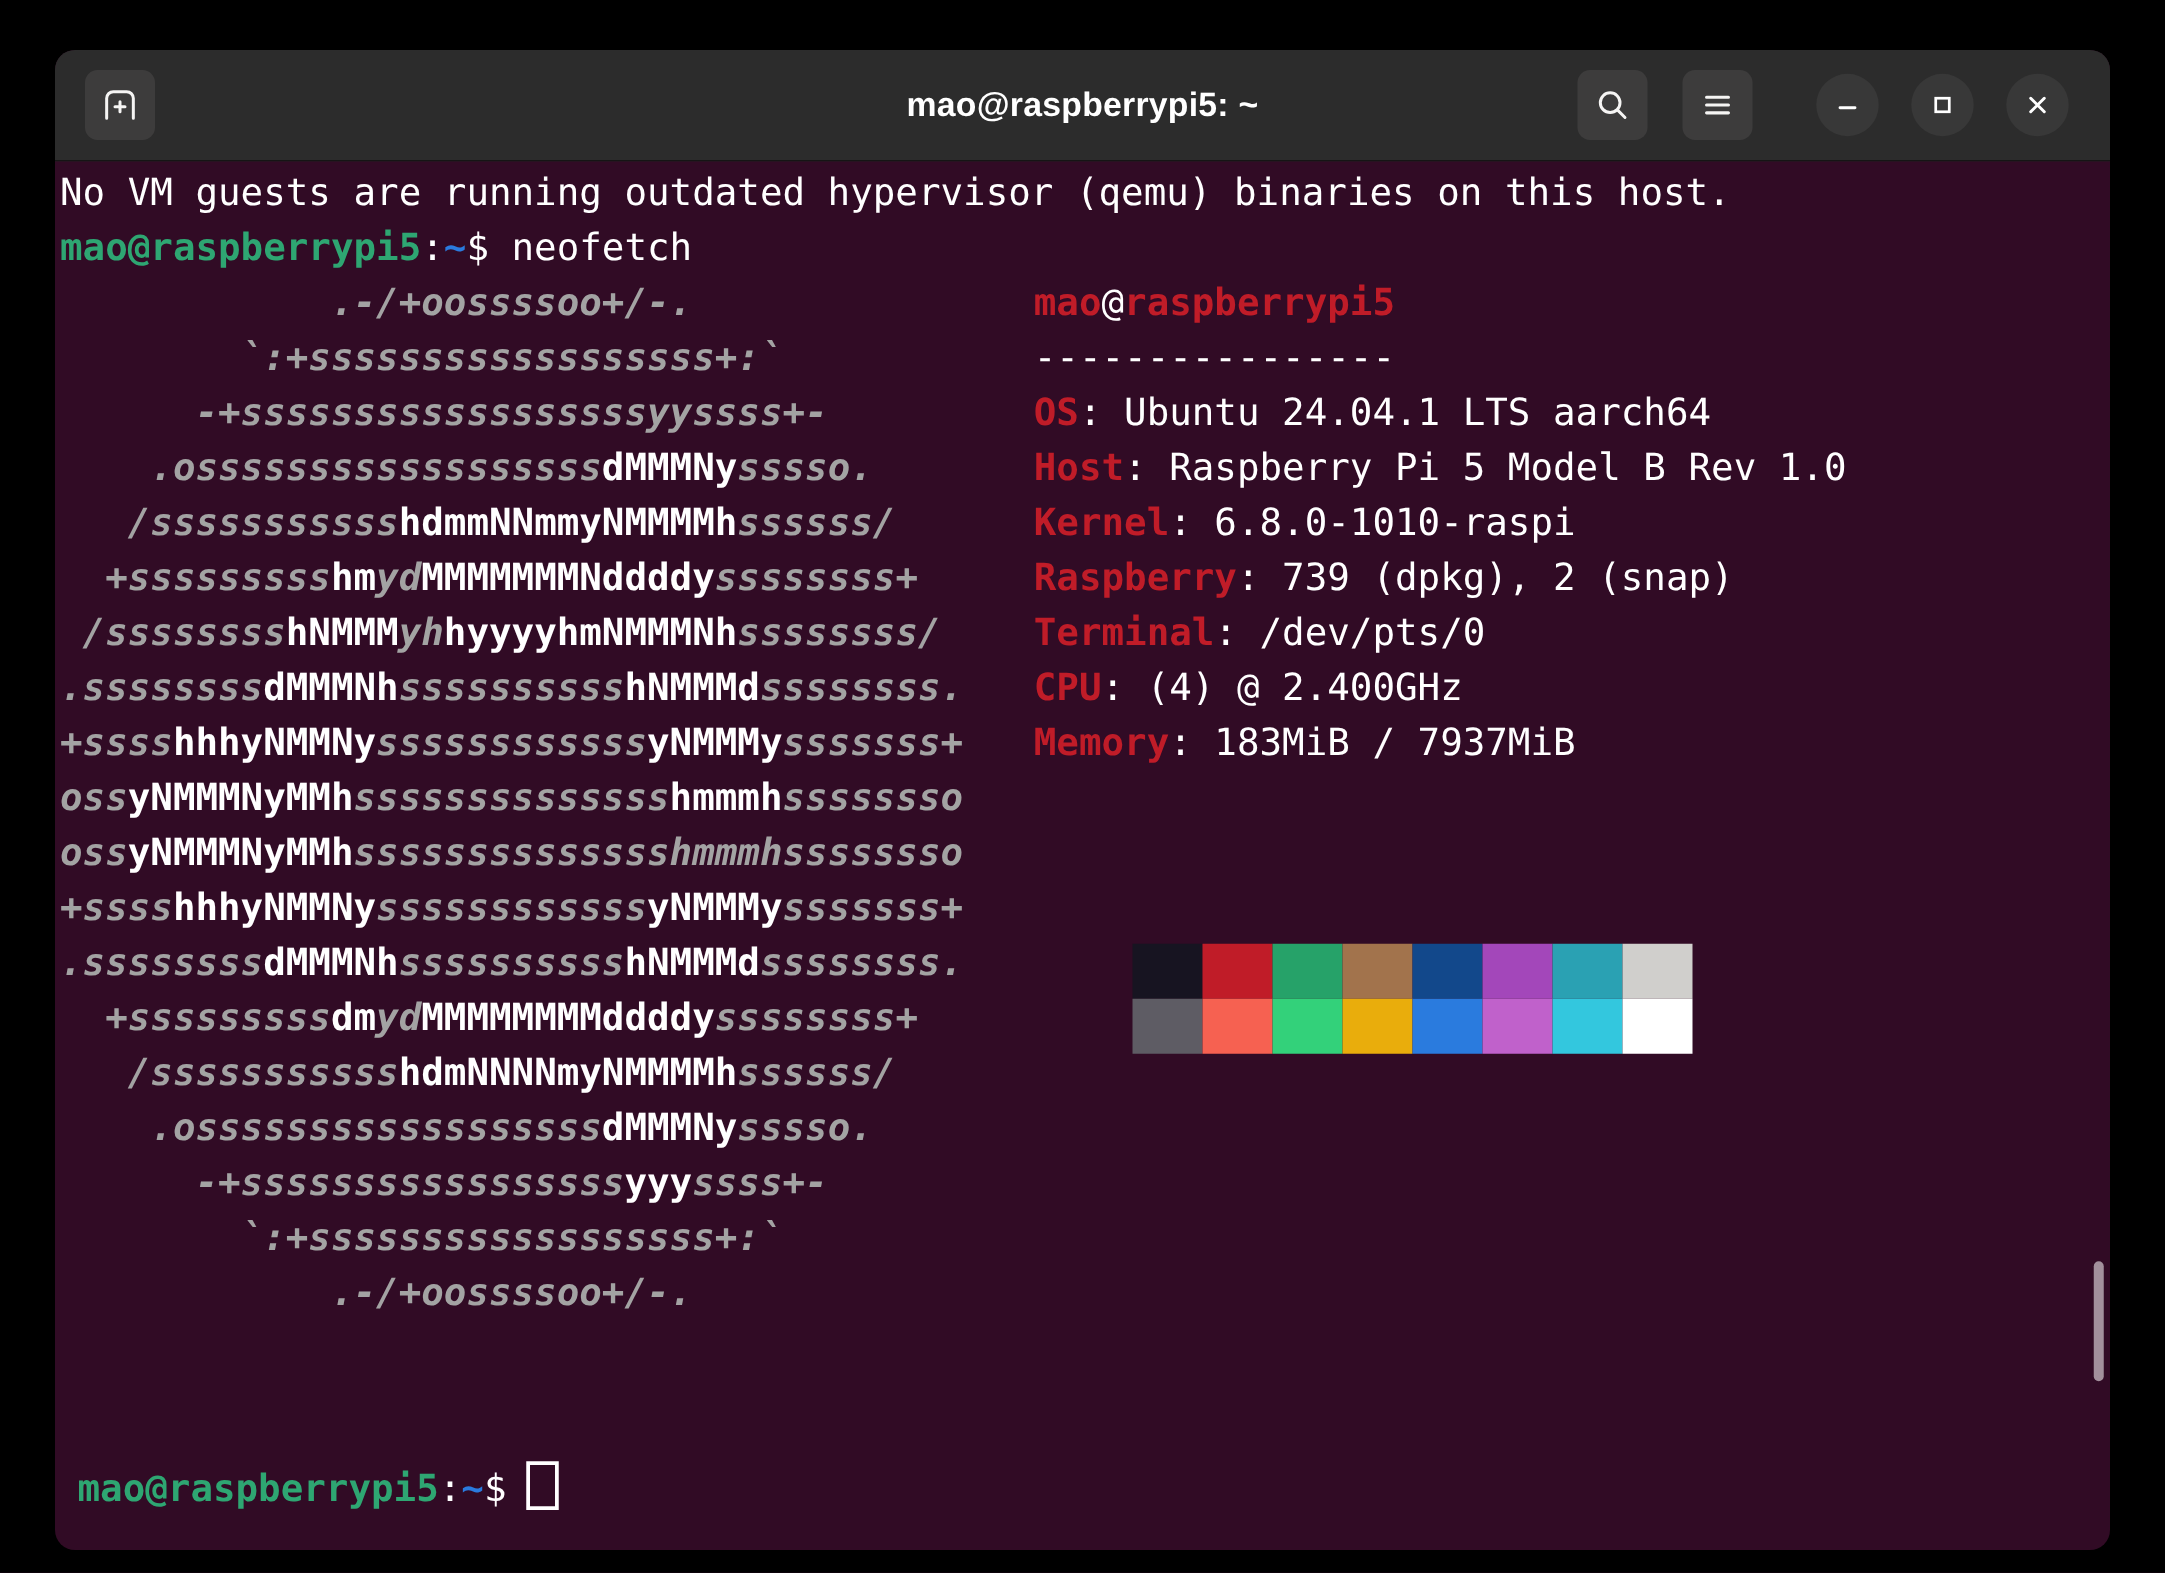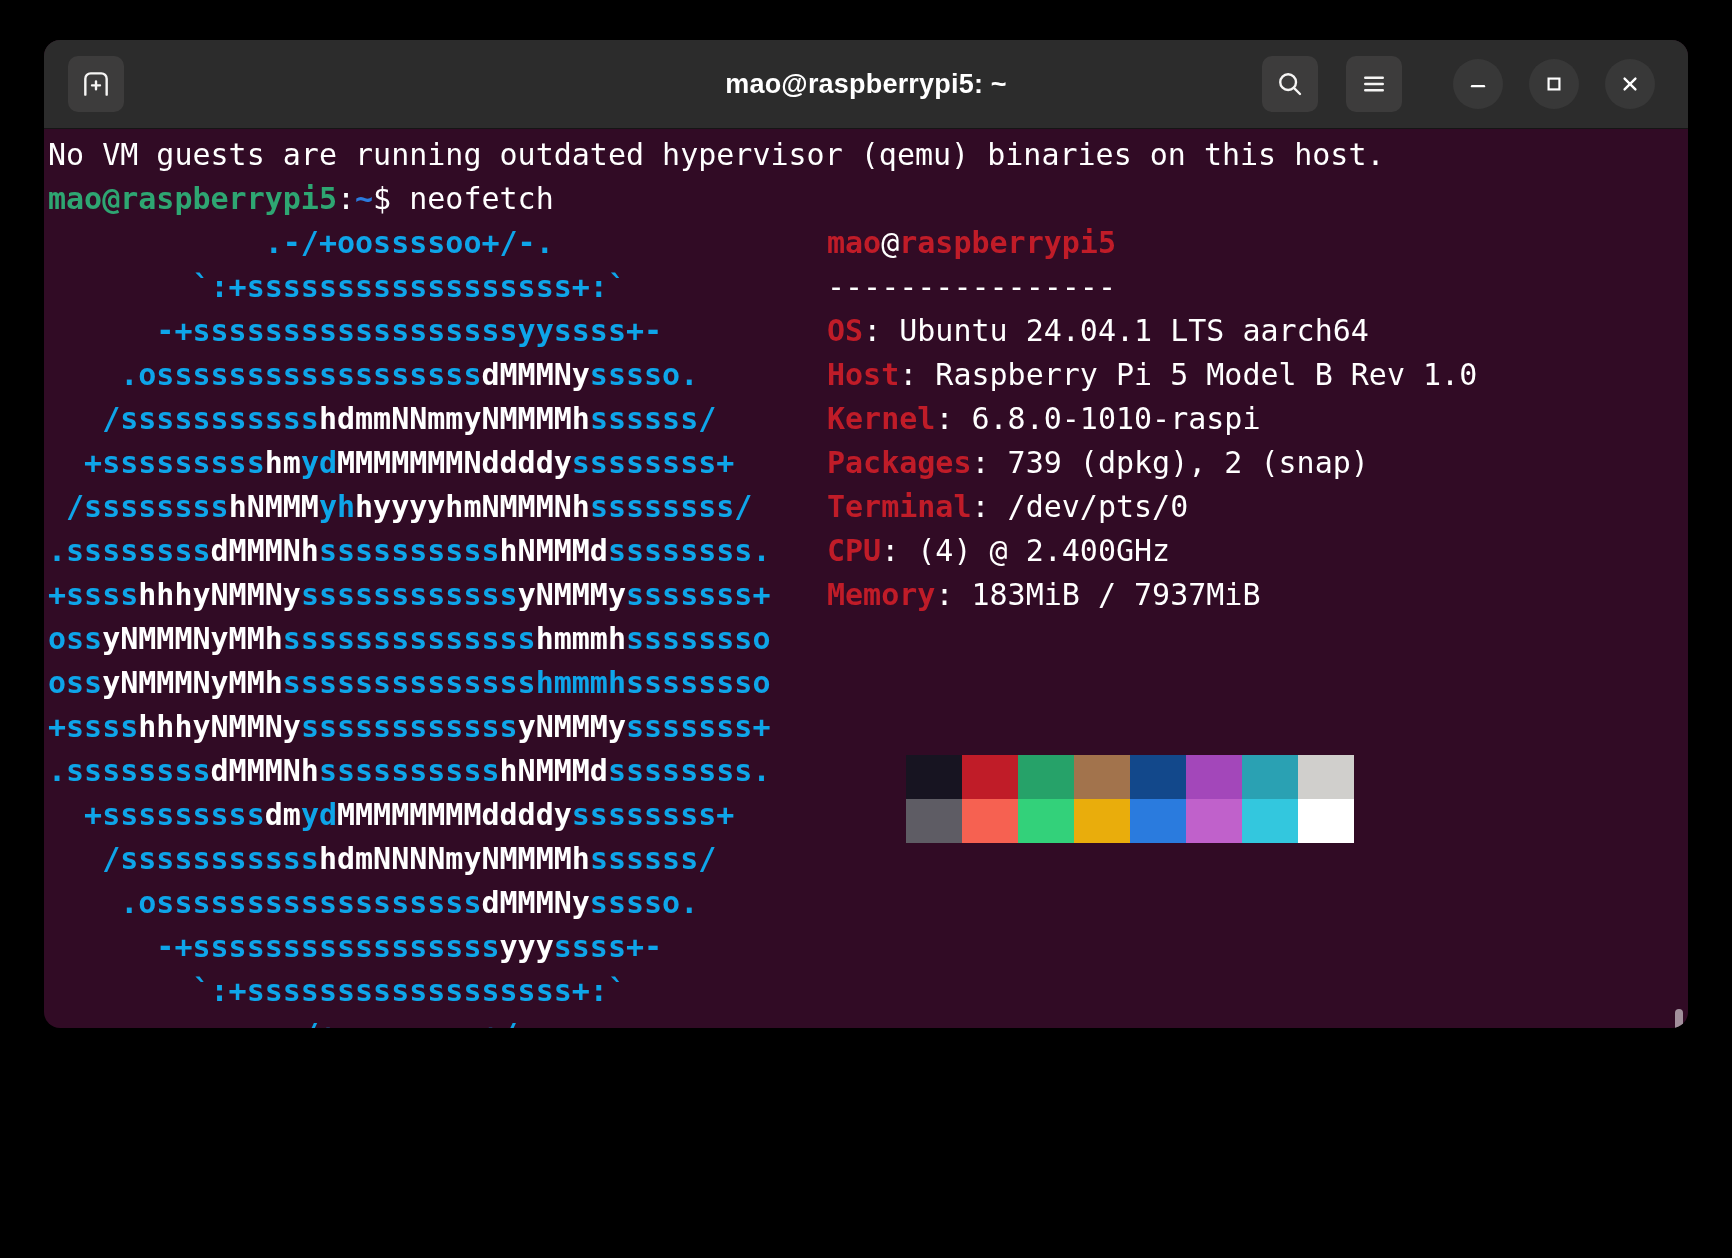--- a/index.html
+++ b/index.html
@@ -1,18 +1,18 @@
 <!DOCTYPE html>
 <html><head>
 <meta charset="utf-8">
 <style>
   html,body{margin:0;padding:0;background:#000;}
   body{position:relative;width:1732px;height:1258px;overflow:hidden;}
 
-  .window{position:absolute;left:44px;top:40px;width:1644px;height:988px;
+  .window{position:absolute;left:44px;top:40px;width:1644px;height:1200px;
     border-radius:16px;overflow:hidden;background:#310b25;}
 
   
   .headerbar{position:relative;height:88px;background:#2c2c2c;border-bottom:1px solid #151515;}
   .title{position:absolute;left:0;right:0;top:0;height:88px;display:flex;align-items:center;justify-content:center;
     color:#ffffff;font:700 27px "Liberation Sans",sans-serif;letter-spacing:.2px;}
   .hbtn{position:absolute;top:16px;width:56px;height:56px;border-radius:10px;background:#3d3c3c;
     display:flex;align-items:center;justify-content:center;cursor:pointer;}
   .hbtn.circle{top:19px;width:50px;height:50px;border-radius:50%;background:#383838;}
   .hbtn svg{display:block;}
@@ -21,21 +21,21 @@
   #btn-menu{left:1302px;}
   #btn-min{left:1409px;}
   #btn-max{left:1485px;}
   #btn-close{left:1561px;}
 
   
   .term{position:absolute;left:0;top:89px;right:0;bottom:0;
     font:400 30px/44px "DejaVu Sans Mono",monospace;color:#ffffff;}
   .stream{position:absolute;left:4px;top:4px;}
   .tline,.aline,.iline{white-space:pre;height:44px;}
-  .r{color:#0ea5e9;font-weight:700;}
+  .r{color:#a3a3a3;font-weight:700;font-style:italic;}
   .w{color:#ffffff;font-weight:700;}
   .green{color:#2ea672;font-weight:700;}
   .blue{color:#2a7bde;font-weight:700;}
   .label{color:#c01c28;font-weight:700;margin-top:48px;}
 
   .info{position:absolute;left:783px;top:92px;}
   .palette{position:absolute;left:862px;top:626px;}
   .pal-row{display:flex;height:44px;}
   .swatch{width:56px;height:44px;}
 
@@ -126,21 +126,21 @@
         </div>
     </div>
 
     <div class="info">
       <div class="iline"><span class="label">mao</span><span>@</span><span class="label">raspberrypi5</span></div>
       <div class="iline">----------------</div>
       <div>
           <div class="iline"><span class="label">OS</span><span>: Ubuntu 24.04.1 LTS aarch64</span></div>
           <div class="iline"><span class="label">Host</span><span>: Raspberry Pi 5 Model B Rev 1.0</span></div>
           <div class="iline"><span class="label">Kernel</span><span>: 6.8.0-1010-raspi</span></div>
-          <div class="iline"><span class="label">Packages</span><span>: 739 (dpkg), 2 (snap)</span></div>
+          <div class="iline"><span class="label">Raspberry</span><span>: 739 (dpkg), 2 (snap)</span></div>
           <div class="iline"><span class="label">Terminal</span><span>: /dev/pts/0</span></div>
           <div class="iline"><span class="label">CPU</span><span>: (4) @ 2.400GHz</span></div>
           <div class="iline"><span class="label">Memory</span><span>: 183MiB / 7937MiB</span></div>
         </div>
     </div>
 
     <div class="palette">
         <div class="pal-row">
           <div class="swatch" style="background: rgb(23, 20, 33);"></div>
           <div class="swatch" style="background: rgb(192, 28, 40);"></div>

